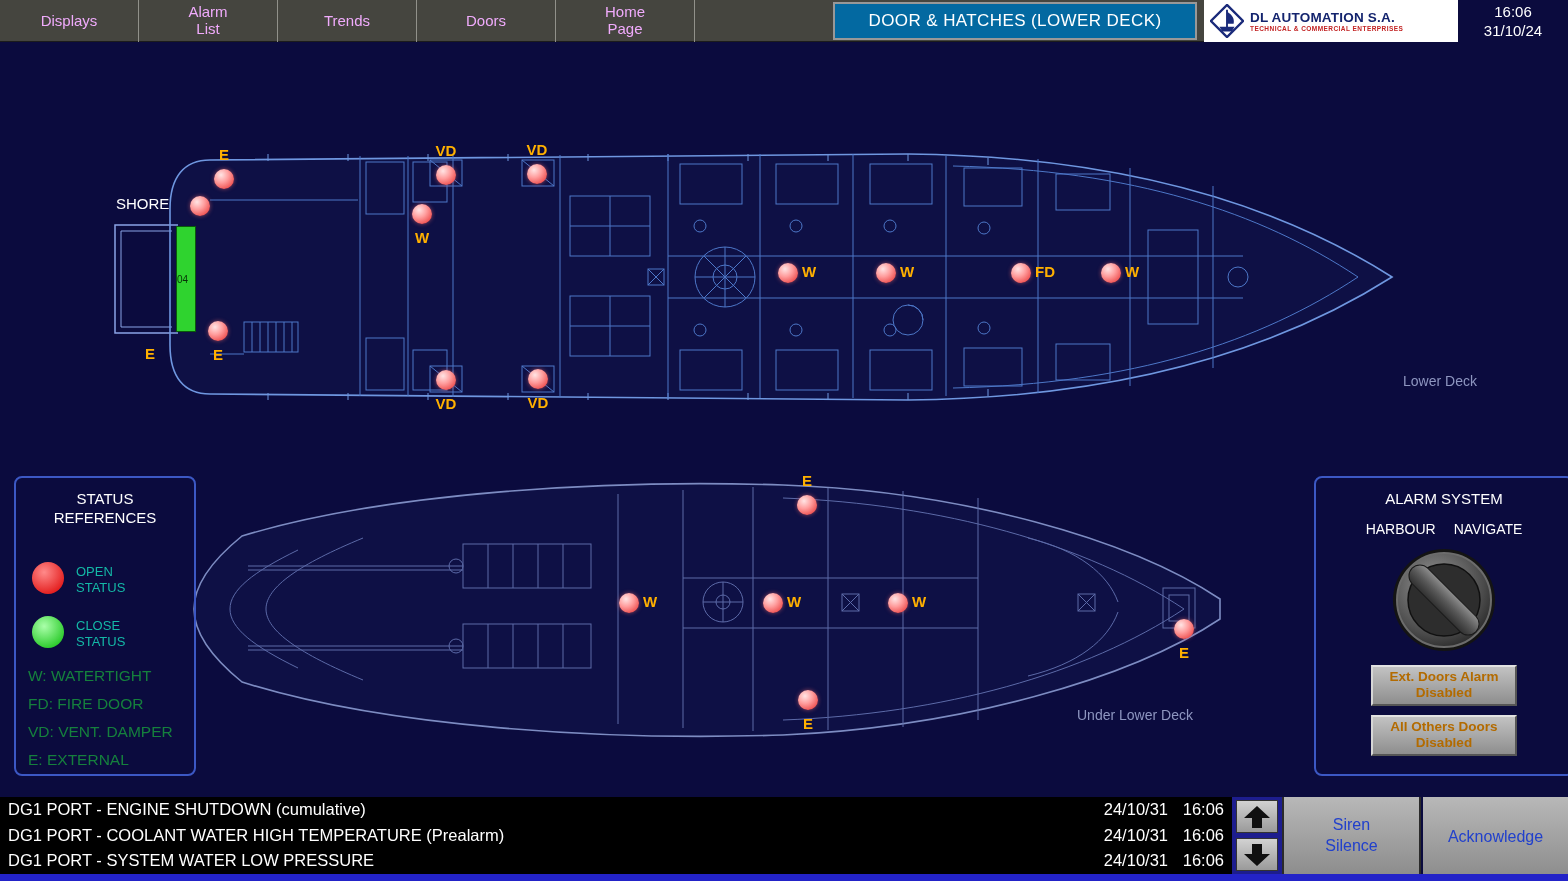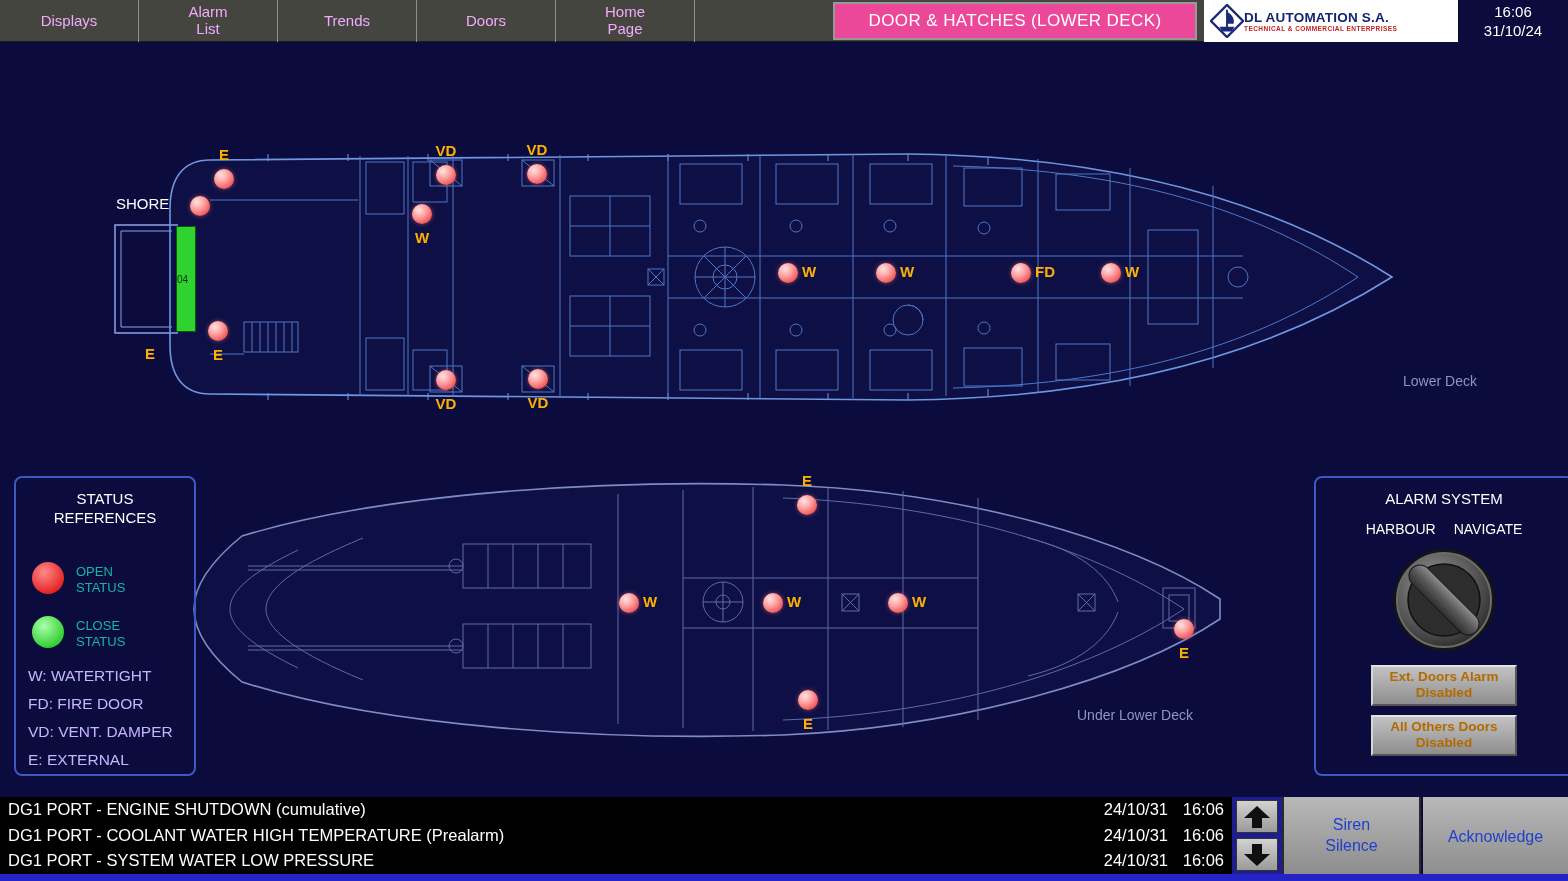--- a/index.html
+++ b/index.html
@@ -5,25 +5,25 @@
   *{box-sizing:border-box;margin:0;padding:0}
   html,body{width:1568px;height:881px;overflow:hidden;background:#0b0b3e;
     font-family:"Liberation Sans",sans-serif;position:relative}
 
   
   .navbar{position:absolute;left:0;top:0;width:1568px;height:42px;background:#45453f;border-bottom:1px solid #1c1c1c}
   #nav-items{display:flex;height:42px}
   .nav-btn{flex:0 0 139px;height:42px;display:flex;align-items:center;justify-content:center;
     text-align:center;color:#f0abfc;font-size:15px;line-height:1.12;white-space:pre-line;
     border-right:1px solid #91918a;cursor:pointer}
-  .title-box{position:absolute;left:833px;top:2px;width:364px;height:38px;background:#ec4899;
+  .title-box{position:absolute;left:833px;top:2px;width:364px;height:38px;background:#0369a1;
     border:2px solid #989898;color:#fff;font-size:17px;display:flex;align-items:center;
     justify-content:center;letter-spacing:.4px}
   .logo-box{position:absolute;left:1204px;top:0;width:254px;height:42px;background:#fff;
-    display:flex;align-items:center;padding-left:6px}
+    display:flex;align-items:center;gap:6px;padding-left:6px}
   .logo-text .name{color:#14246e;font-weight:bold;font-size:13.5px;letter-spacing:.2px}
   .logo-text .sub{color:#c22222;font-size:6.5px;font-weight:bold;letter-spacing:.45px}
   .clock{position:absolute;right:0;top:0;width:110px;height:42px;background:#0b0b3e;color:#fff;
     font-size:15px;text-align:center;padding-top:3px;line-height:1.25}
 
   
   .plan{position:absolute}
   svg .hull{stroke-width:1.6;fill:rgba(70,110,220,0.05)}
   .deck-name{position:absolute;color:#8e96c0;font-size:14px}
   .shore-label{position:absolute;left:116px;top:195px;color:#fff;font-size:15px}
@@ -40,21 +40,21 @@
   .pos-above,.pos-below{transform:translateX(-50%)}
 
   
   .side-panel{position:absolute;border:2px solid #3c58c4;border-radius:8px}
   .panel-title{margin-top:12px;text-align:center;color:#fff;font-size:15px;white-space:pre-line;line-height:1.25}
   .status-circle{position:absolute;width:32px;height:32px;border-radius:50%}
   .circle-open{left:16px;top:84px;background:radial-gradient(circle at 38% 32%, #ff8a8a, #e42020 75%)}
   .circle-close{left:16px;top:138px;background:radial-gradient(circle at 38% 32%, #aaffaa, #2ecc2e 75%)}
   .status-label{position:absolute;left:60px;color:#14b8a6;font-size:13px;white-space:pre-line;line-height:1.2}
   #legend{position:absolute;left:12px;top:184px;right:6px}
-  .legend-line{color:#c4b5fd;font-size:15.5px;line-height:28px;white-space:nowrap}
+  .legend-line{color:#15803d;font-size:15.5px;line-height:28px;white-space:nowrap}
 
   .mode-row{display:flex;justify-content:center;gap:18px;margin-top:12px;color:#fff;font-size:14px}
   .knob-wrap{width:106px;height:106px;margin:10px auto 0;cursor:pointer}
   #alarm-btns{display:flex;flex-direction:column;align-items:center;gap:9px;margin-top:12px}
   .alarm-mode-btn{width:146px;height:41px;background:linear-gradient(180deg,#c2c2c2,#8e8e8e);
     border-top:2px solid #e2e2e2;border-left:2px solid #d6d6d6;border-right:2px solid #555;border-bottom:2px solid #555;
     color:#b36b00;font-size:13.5px;font-weight:bold;display:flex;align-items:center;justify-content:center;
     text-align:center;white-space:pre-line;line-height:1.2;cursor:pointer}
 
   

